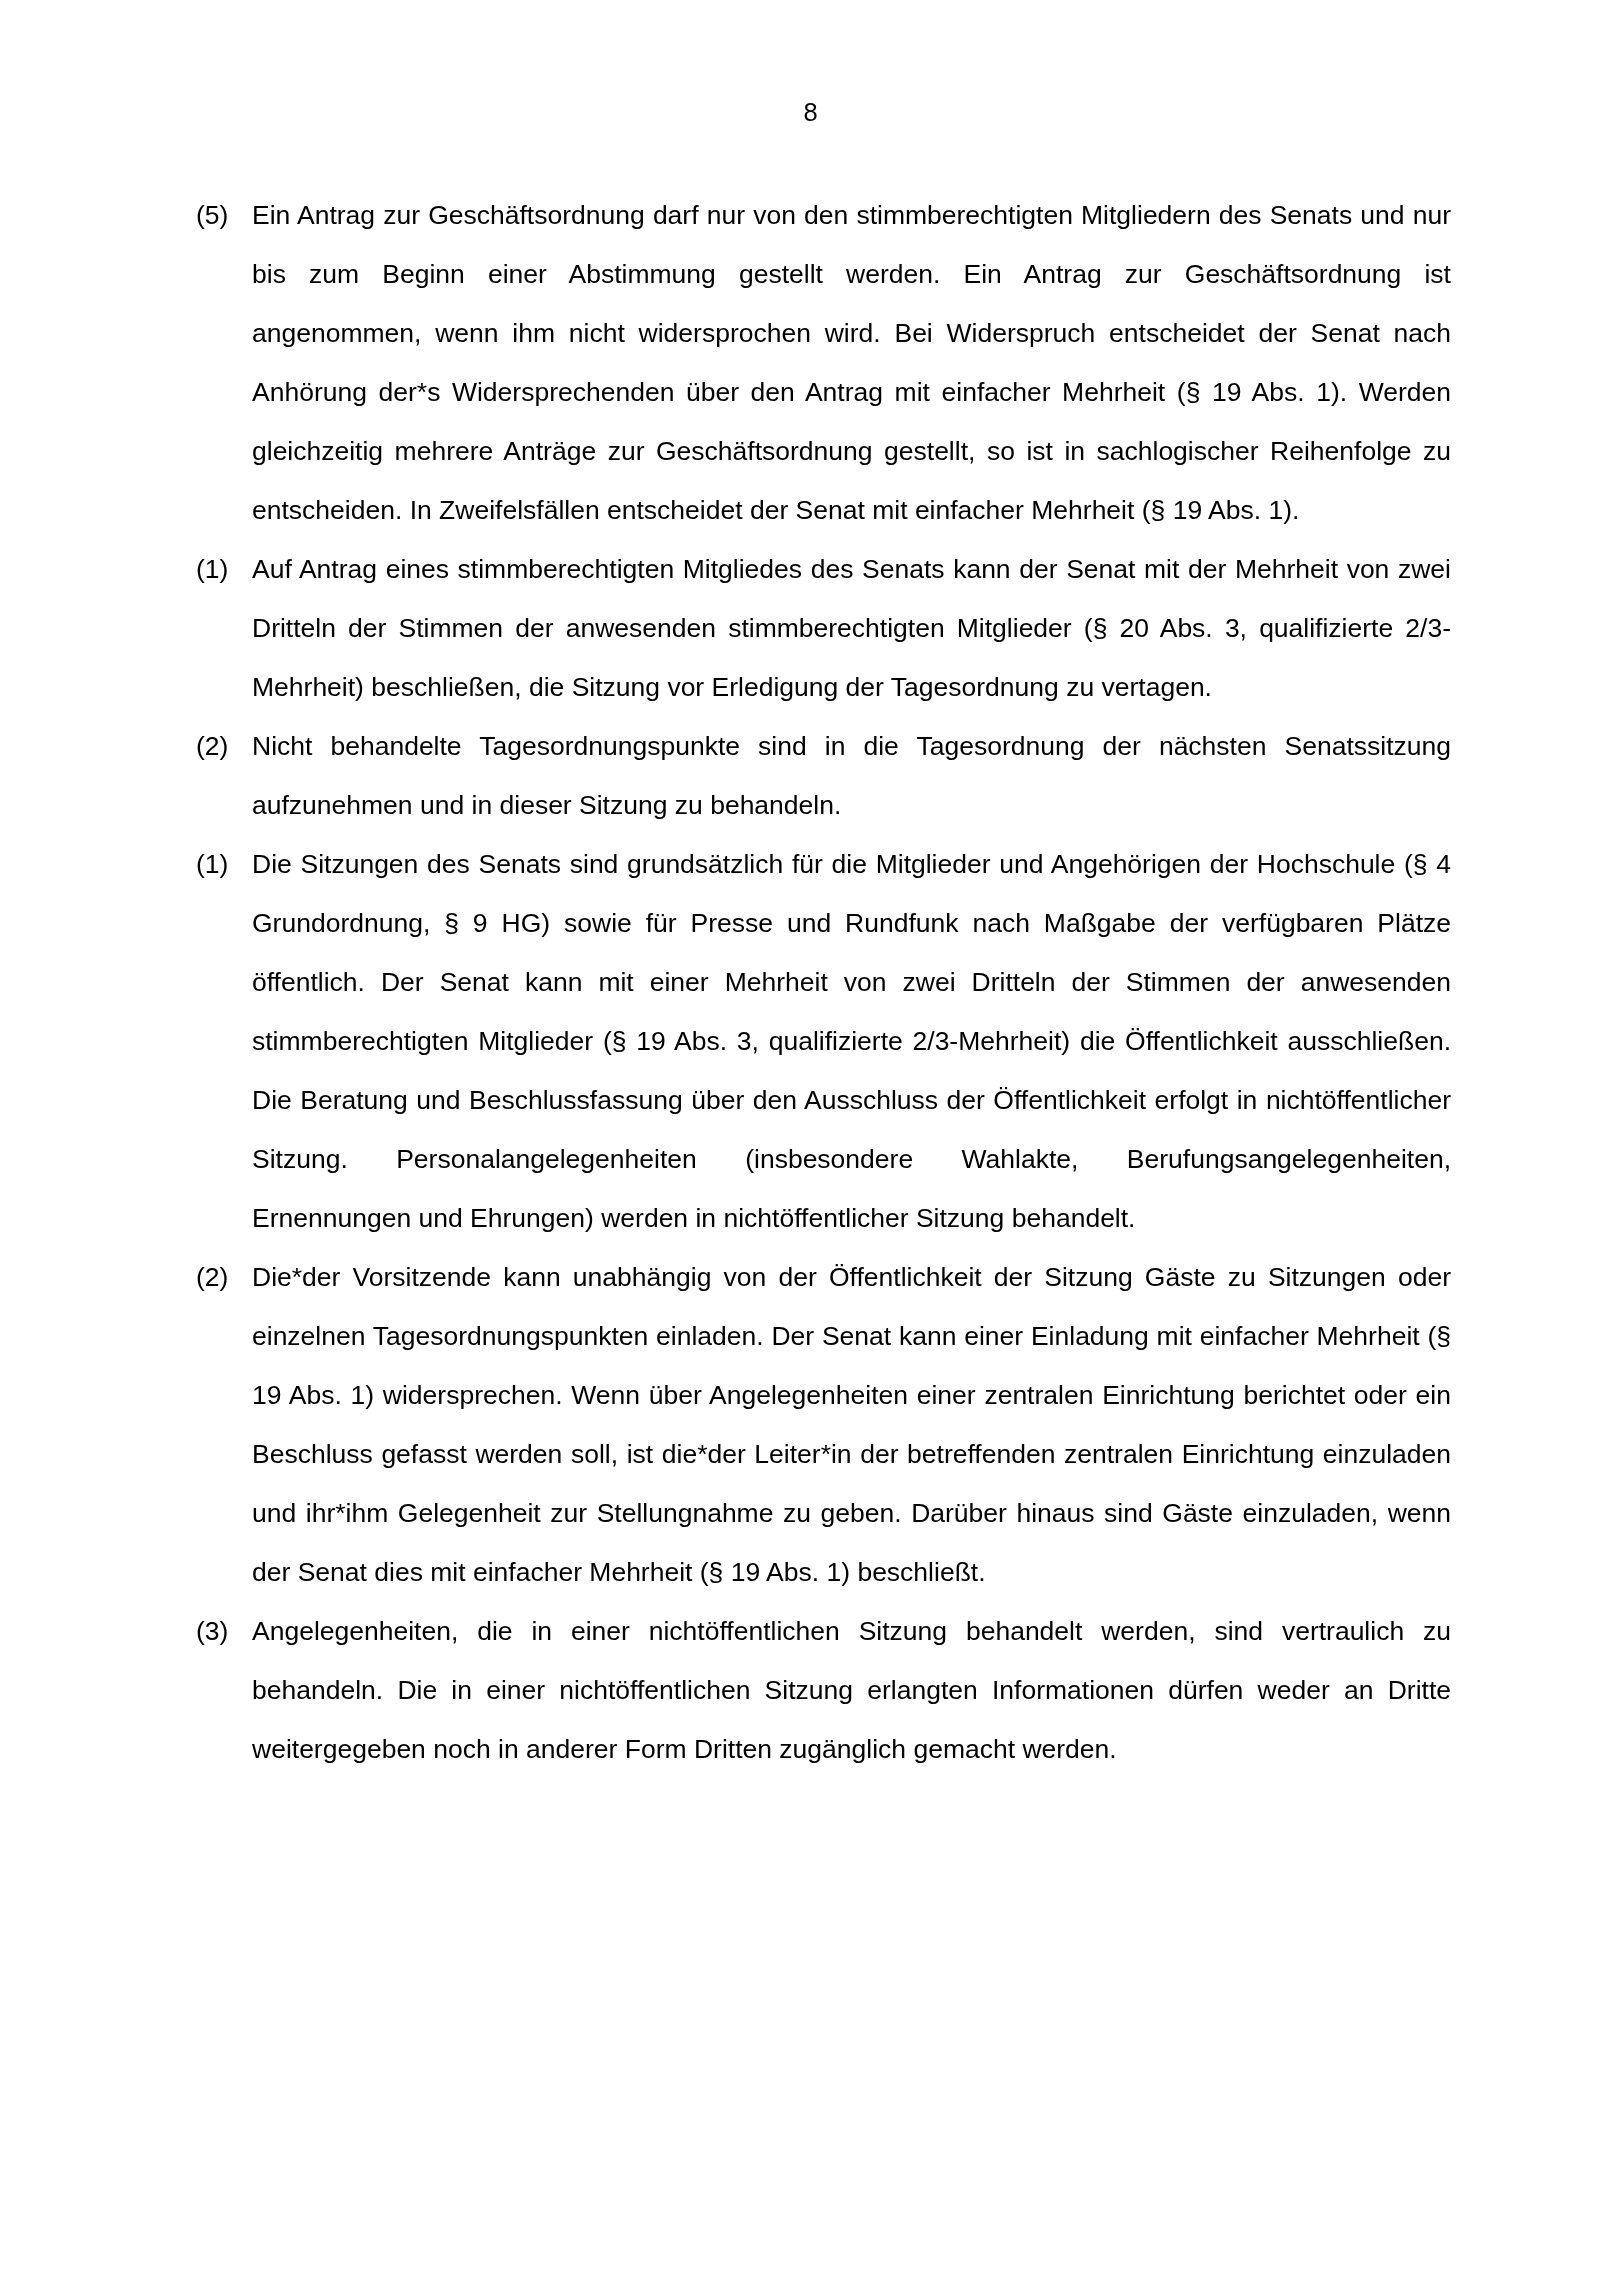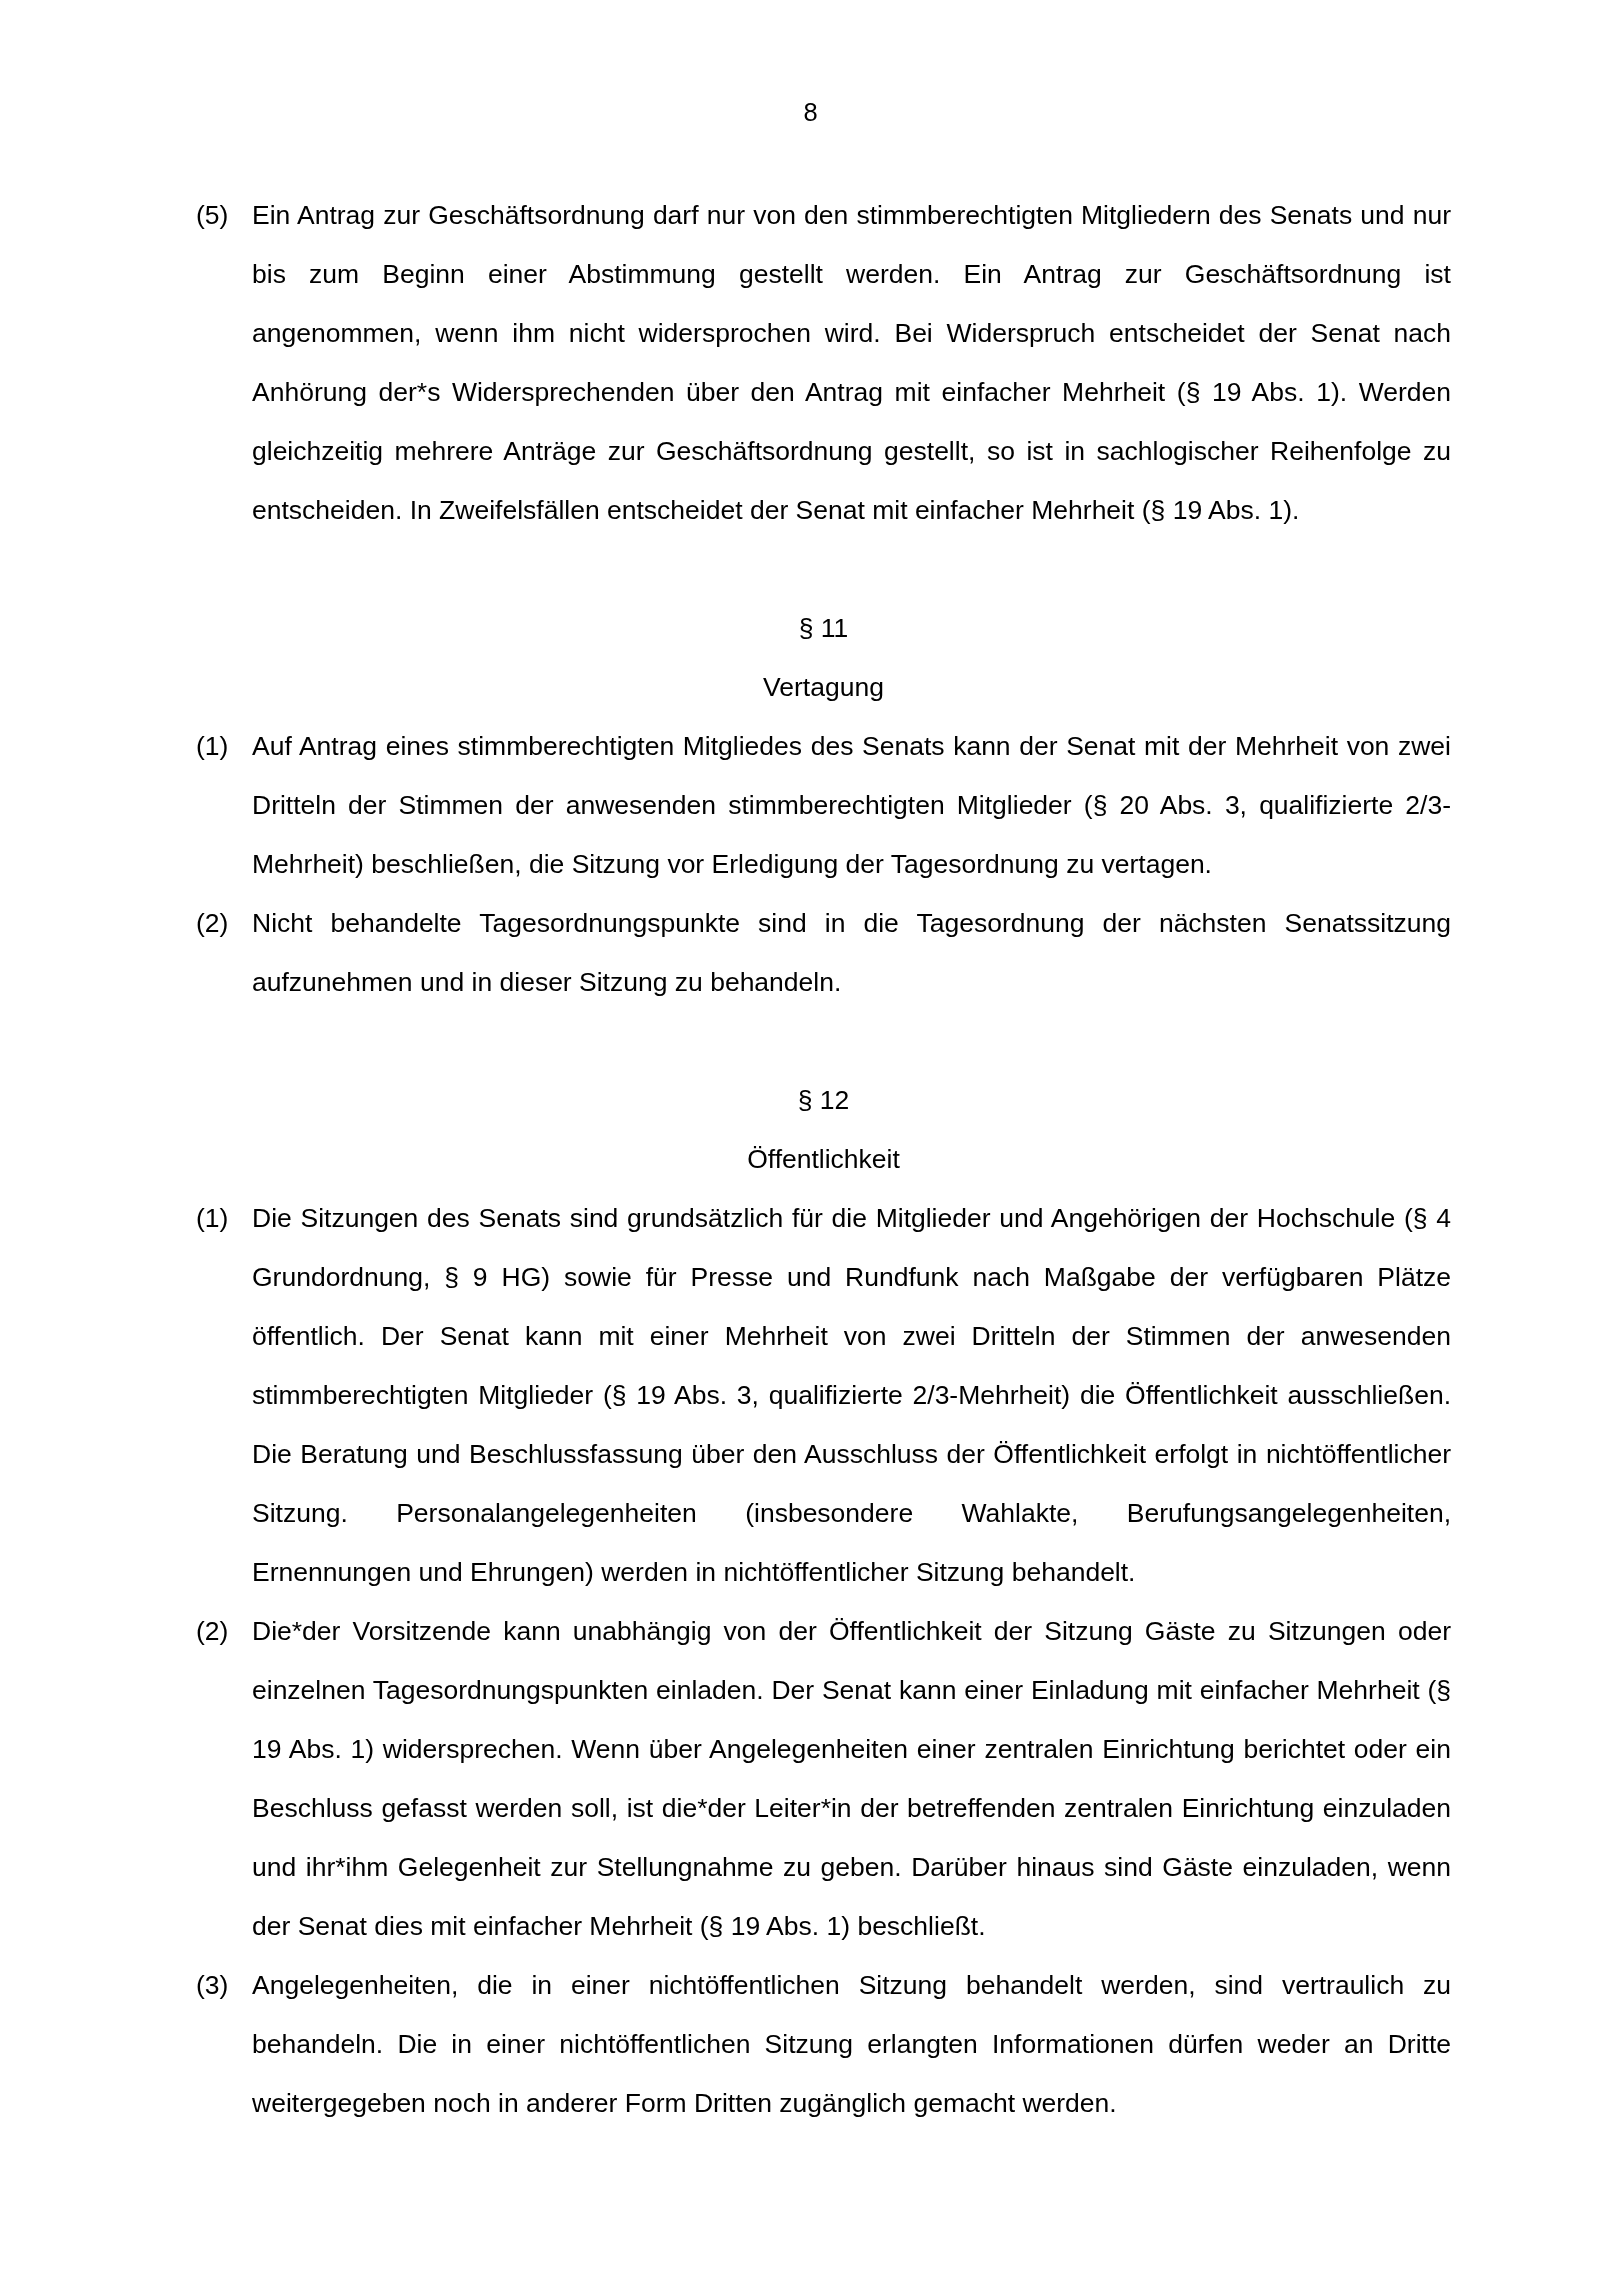--- a/index.html
+++ b/index.html
@@ -61,39 +61,31 @@
 
   <div class="page-number">8</div>
 
   <div class="content">
 
     <div class="para">
       <span class="num">(5)</span>
       <span class="body">Ein Antrag zur Geschäftsordnung darf nur von den stimmberechtigten Mitgliedern des Senats und nur bis zum Beginn einer Abstimmung gestellt werden. Ein Antrag zur Geschäftsordnung ist angenommen, wenn ihm nicht widersprochen wird. Bei Widerspruch entscheidet der Senat nach Anhörung der*s Widersprechenden über den Antrag mit einfacher Mehrheit (§ 19 Abs. 1). Werden gleichzeitig mehrere Anträge zur Geschäftsordnung gestellt, so ist in sachlogischer Reihenfolge zu entscheiden. In Zweifelsfällen entscheidet der Senat mit einfacher Mehrheit (§ 19 Abs. 1).</span>
     </div>
 
-    <div class="section-heading">
-      <span class="sec-num">§ 11</span>
-      <span class="sec-title">Vertagung</span>
-    </div>
 
     <div class="para">
       <span class="num">(1)</span>
       <span class="body">Auf Antrag eines stimmberechtigten Mitgliedes des Senats kann der Senat mit der Mehrheit von zwei Dritteln der Stimmen der anwesenden stimmberechtigten Mitglieder (§ 20 Abs. 3, qualifizierte 2/3-Mehrheit) beschließen, die Sitzung vor Erledigung der Tagesordnung zu vertagen.</span>
     </div>
 
     <div class="para">
       <span class="num">(2)</span>
       <span class="body">Nicht behandelte Tagesordnungspunkte sind in die Tagesordnung der nächsten Senatssitzung aufzunehmen und in dieser Sitzung zu behandeln.</span>
     </div>
 
-    <div class="section-heading">
-      <span class="sec-num">§ 12</span>
-      <span class="sec-title">Öffentlichkeit</span>
-    </div>
 
     <div class="para">
       <span class="num">(1)</span>
       <span class="body">Die Sitzungen des Senats sind grundsätzlich für die Mitglieder und Angehörigen der Hochschule (§ 4 Grundordnung, § 9 HG) sowie für Presse und Rundfunk nach Maßgabe der verfügbaren Plätze öffentlich. Der Senat kann mit einer Mehrheit von zwei Dritteln der Stimmen der anwesenden stimmberechtigten Mitglieder (§ 19 Abs. 3, qualifizierte 2/3-Mehrheit) die Öffentlichkeit ausschließen. Die Beratung und Beschlussfassung über den Ausschluss der Öffentlichkeit erfolgt in nichtöffentlicher Sitzung. Personalangelegenheiten (insbesondere Wahlakte, Berufungsangelegenheiten, Ernennungen und Ehrungen) werden in nichtöffentlicher Sitzung behandelt.</span>
     </div>
 
     <div class="para">
       <span class="num">(2)</span>
       <span class="body">Die*der Vorsitzende kann unabhängig von der Öffentlichkeit der Sitzung Gäste zu Sitzungen oder einzelnen Tagesordnungspunkten einladen. Der Senat kann einer Einladung mit einfacher Mehrheit (§ 19 Abs. 1) widersprechen. Wenn über Angelegenheiten einer zentralen Einrichtung berichtet oder ein Beschluss gefasst werden soll, ist die*der Leiter*in der betreffenden zentralen Einrichtung einzuladen und ihr*ihm Gelegenheit zur Stellungnahme zu geben. Darüber hinaus sind Gäste einzuladen, wenn der Senat dies mit einfacher Mehrheit (§ 19 Abs. 1) beschließt.</span>
     </div>

